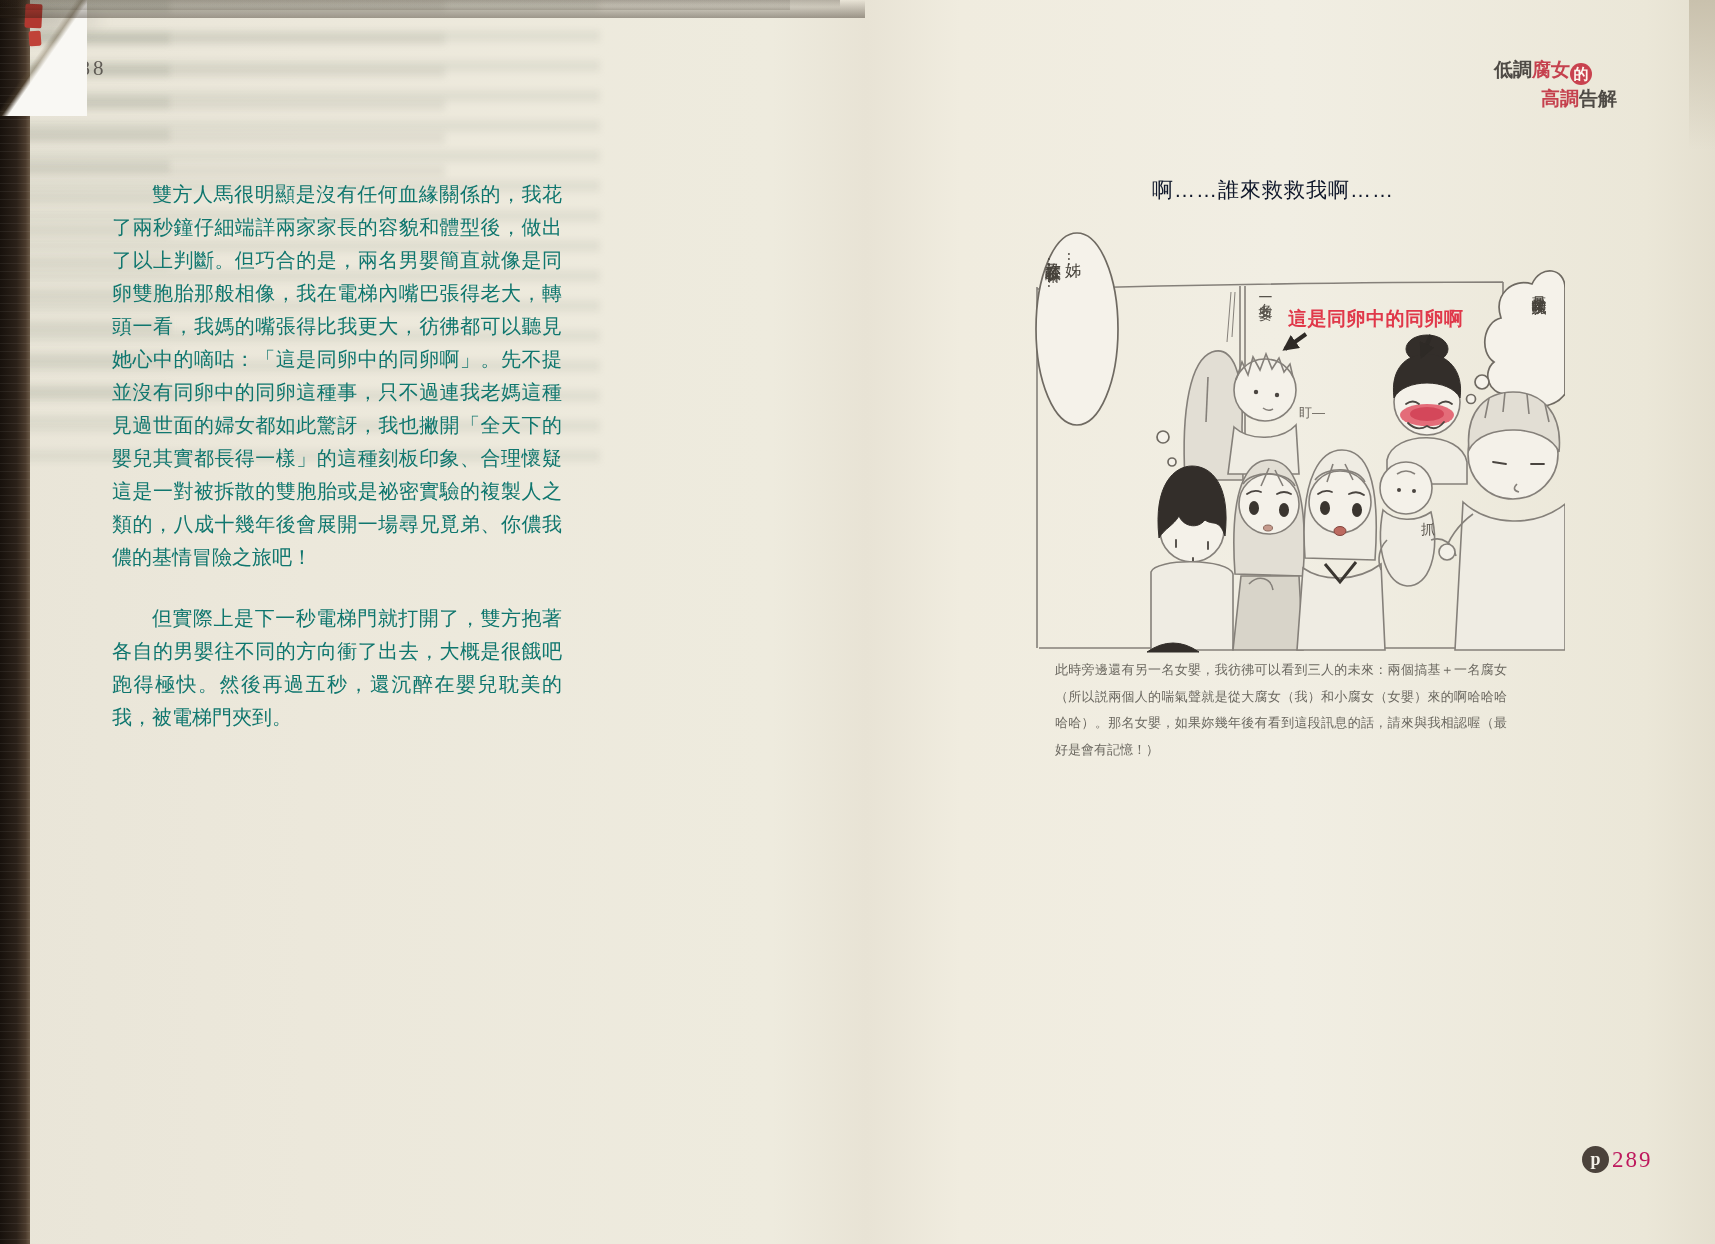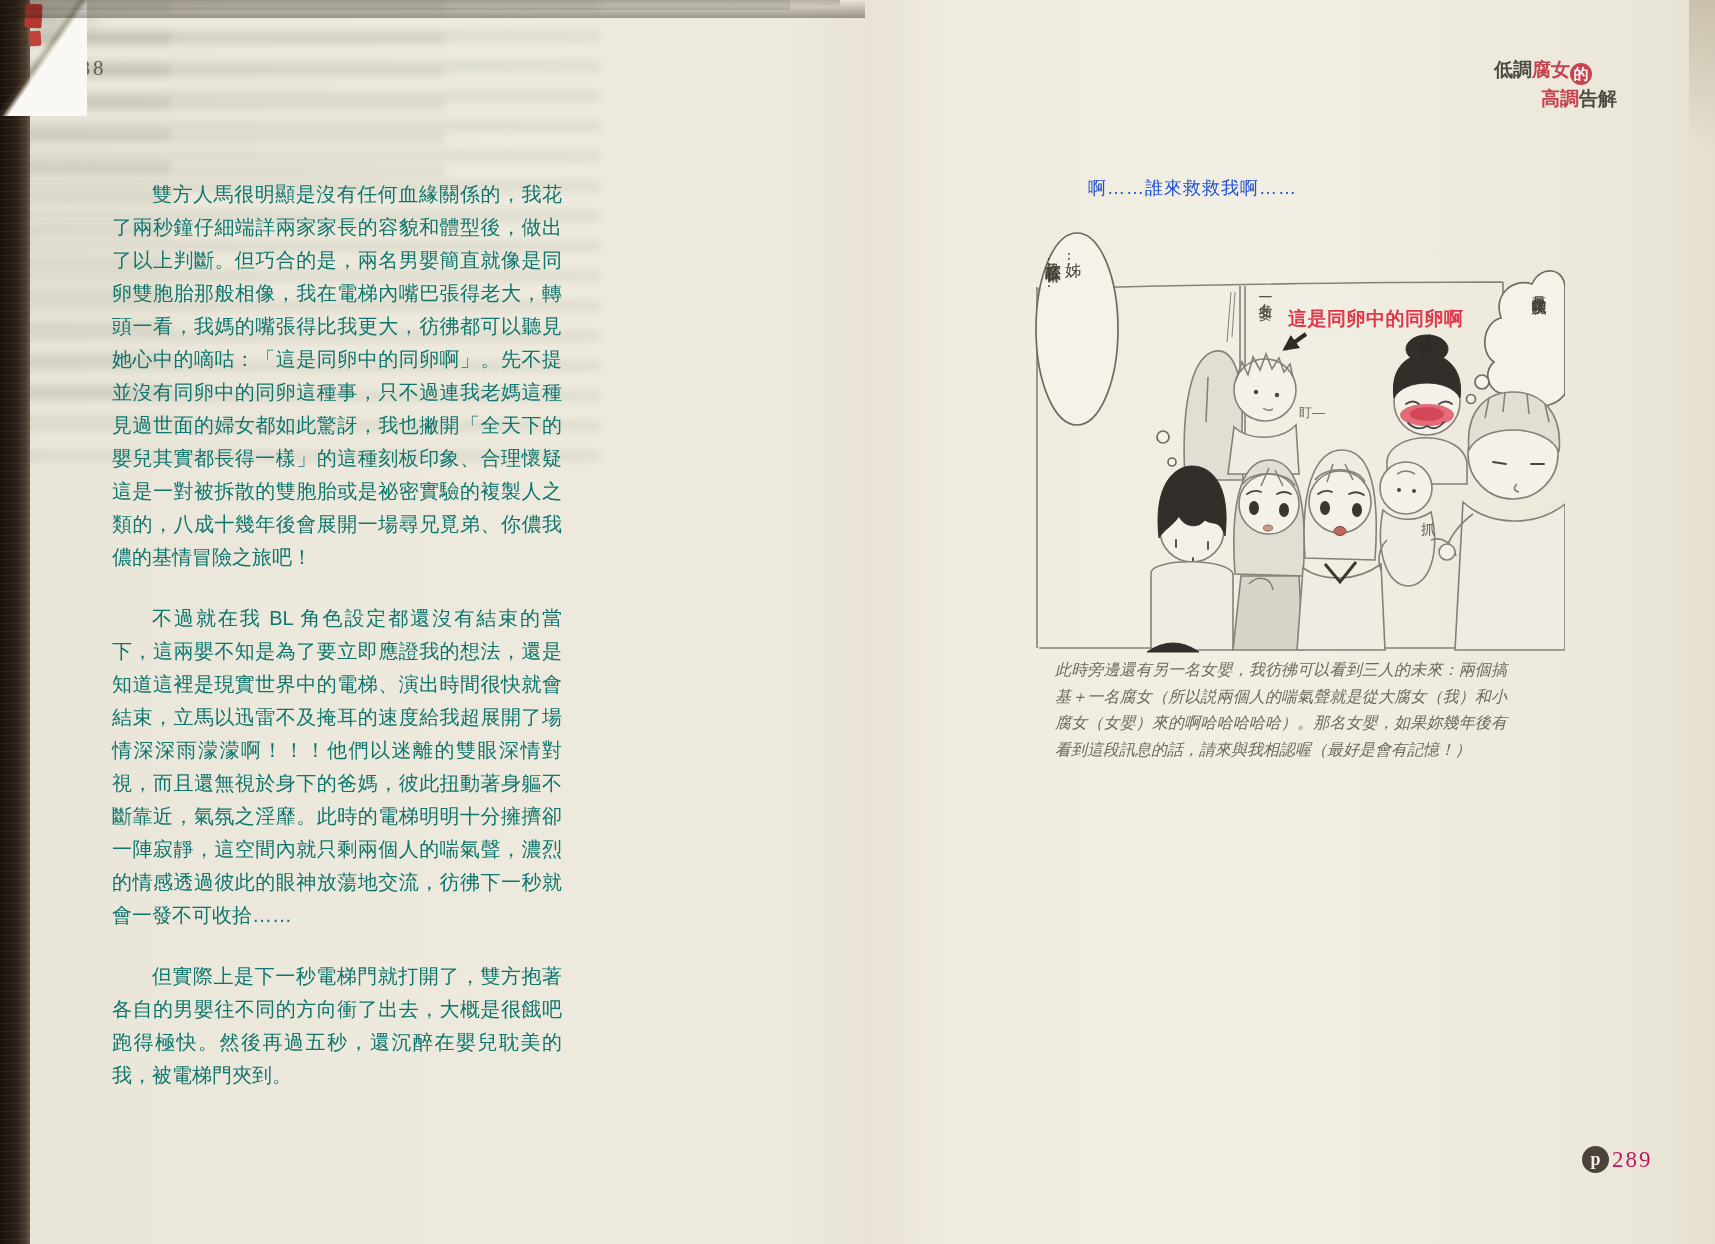--- a/index.html
+++ b/index.html
@@ -71,23 +71,23 @@
   .header-title{right:98px;top:56px;text-align:right;
         font-family:Liberation Serif, serif;font-weight:bold;font-size:19px;
         line-height:27px;color:#4e4a45;white-space:nowrap;}
   .header-title .l1{position:static;display:block;margin-right:25px;}
   .header-title .l2{position:static;display:block;}
   .header-title .red{position:static;display:inline;color:#c5414e;}
   .header-title .dark{position:static;display:inline;color:#4e4a45;}
   .header-title .circle{position:static;display:inline-block;width:22px;height:22px;
         border-radius:50%;background:#c9424f;color:#fdf8f0;font-size:15px;
         line-height:22px;text-align:center;vertical-align:-3px;}
-  .caption-top{left:1088px;top:176px;font-size:18px;letter-spacing:1px;color:#1d4ed8;}
-  .caption-bottom{left:1055px;top:657px;width:452px;font-size:16px;line-height:26.5px;
-        color:#6b6860;text-align:justify;font-style:italic;}
+  .caption-top{left:1152px;top:176px;font-size:21px;letter-spacing:1px;color:#0f172a;}
+  .caption-bottom{left:1055px;top:657px;width:452px;font-size:13px;line-height:26.5px;
+        color:#6b6860;text-align:justify;}
   .page-footer{left:1582px;top:1146px;display:flex;align-items:center;gap:3px;
         font-family:"Liberation Serif",serif;}
   .page-footer .badge{position:static;width:27px;height:27px;border-radius:50%;
         background:#4b423b;color:#f3efe8;font-size:18px;font-weight:bold;
         line-height:27px;text-align:center;}
   .page-footer .num{position:static;color:#be185d;font-size:23px;letter-spacing:2px;}
 
   
   .comic{left:1035px;top:222px;width:530px;height:433px;}
   .comic svg{inset:0;width:100%;height:100%;}
@@ -130,21 +130,20 @@
 
   <div class="gutter"></div>
   <div class="leftpage-shade"></div>
   <div class="edge-right"></div>
   <div class="corner-tr"></div>
 
   <div class="page-num-left">288</div>
 
   <div class="left-text">
     <p>雙方人馬很明顯是沒有任何血緣關係的，我花了兩秒鐘仔細端詳兩家家長的容貌和體型後，做出了以上判斷。但巧合的是，兩名男嬰簡直就像是同卵雙胞胎那般相像，我在電梯內嘴巴張得老大，轉頭一看，我媽的嘴張得比我更大，彷彿都可以聽見她心中的嘀咕：「這是同卵中的同卵啊」。先不提並沒有同卵中的同卵這種事，只不過連我老媽這種見過世面的婦女都如此驚訝，我也撇開「全天下的嬰兒其實都長得一樣」的這種刻板印象、合理懷疑這是一對被拆散的雙胞胎或是祕密實驗的複製人之類的，八成十幾年後會展開一場尋兄覓弟、你儂我儂的基情冒險之旅吧！</p>
-    <p>不過就在我 BL 角色設定都還沒有結束的當下，這兩嬰不知是為了要立即應證我的想法，還是知道這裡是現實世界中的電梯、演出時間很快就會結束，立馬以迅雷不及掩耳的速度給我超展開了場情深深雨濛濛啊！！！他們以迷離的雙眼深情對視，而且還無視於身下的爸媽，彼此扭動著身軀不斷靠近，氣氛之淫靡。此時的電梯明明十分擁擠卻一陣寂靜，這空間內就只剩兩個人的喘氣聲，濃烈的情感透過彼此的眼神放蕩地交流，彷彿下一秒就會一發不可收拾……</p>
     <p>但實際上是下一秒電梯門就打開了，雙方抱著各自的男嬰往不同的方向衝了出去，大概是很餓吧跑得極快。然後再過五秒，還沉醉在嬰兒耽美的我，被電梯門夾到。</p>
   </div>
 
   <div class="header-title">
     <span class="l1"><span class="dark">低調</span><span class="red">腐女</span><span class="circle">的</span></span>
     <span class="l2"><span class="red">高調</span><span class="dark">告解</span></span>
   </div>
 
   <div class="caption-top">啊……誰來救救我啊……</div>
 

